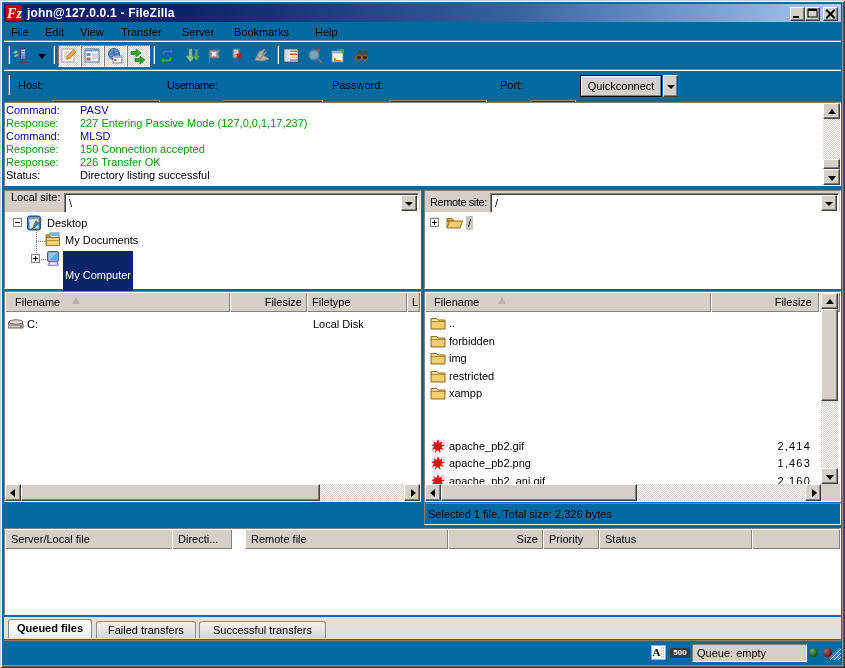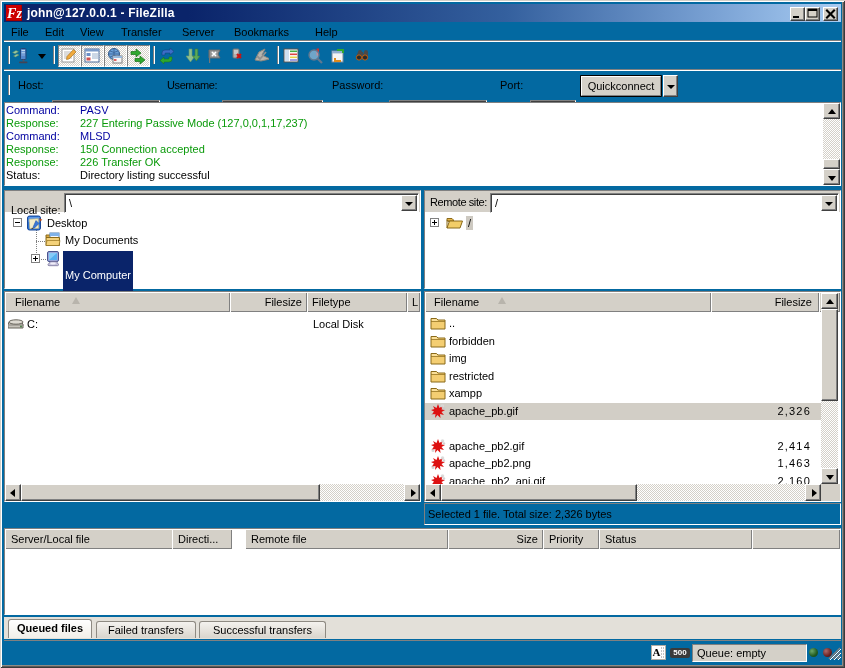--- a/index.html
+++ b/index.html
@@ -267,21 +267,21 @@
         </div>
     <div class="sbbtn" style="left:0;top:56px;width:17px;height:10px"></div>
     <div class="sbbtn" style="left:0;bottom:0;width:17px;height:16px">
           <div class="tri" style="left:4px;top:6px;border:4px solid transparent;border-top:5px solid #000;border-bottom:none"></div>
         </div>
   </div>
 </div>
 
 <div id="lpane" class="abs pane" style="left:4px;top:190px;width:417px;height:99px;background:#fff">
   <div class="abs" style="left:0;top:0;width:415px;height:21px;background:#d4d0c8">
-    <span class="abs" style="left:6px;top:13px">Local site:</span>
+    <span class="abs" style="left:6px;top:0">Local site:</span>
     <div class="combo" style="left:59px;width:355px">
           <span class="abs" style="left:4px;top:3px">\</span>
       <div class="combtn">
             <div class="dtri" style="position:absolute;left:3px;top:6px"></div>
           </div>
     </div>
   </div>
 
   <div class="vdots" style="left:31px;top:37px;height:27px"></div>
   <div class="dots" style="left:31px;top:50px;width:9px"></div>
@@ -408,27 +408,20 @@
           <svg class="licon" style="left:5px">
             <use href="#fldr"></use>
           </svg>
           <span class="ltext" style="left:24px">restricted</span>
         </div>
     <div class="lrow" style="left:0;top:93px;width:397px">
           <svg class="licon" style="left:5px">
             <use href="#fldr"></use>
           </svg>
           <span class="ltext" style="left:24px">xampp</span>
-        </div>
-    <div class="lrow" style="left:0;top:111px;width:397px;background:#d2cec6">
-          <svg class="licon" style="left:5px">
-            <use href="#imgf"></use>
-          </svg>
-          <span class="ltext" style="left:24px">apache_pb.gif</span>
-          <span class="ltext" style="right:11px;letter-spacing:1.2px">2,326</span>
         </div>
     <div class="lrow" style="left:0;top:146px;width:397px">
           <svg class="licon" style="left:5px">
             <use href="#imgf"></use>
           </svg>
           <span class="ltext" style="left:24px">apache_pb2.gif</span>
           <span class="ltext" style="right:11px;letter-spacing:1.2px">2,414</span>
         </div>
     <div class="lrow" style="left:0;top:163px;width:397px">
           <svg class="licon" style="left:5px">

